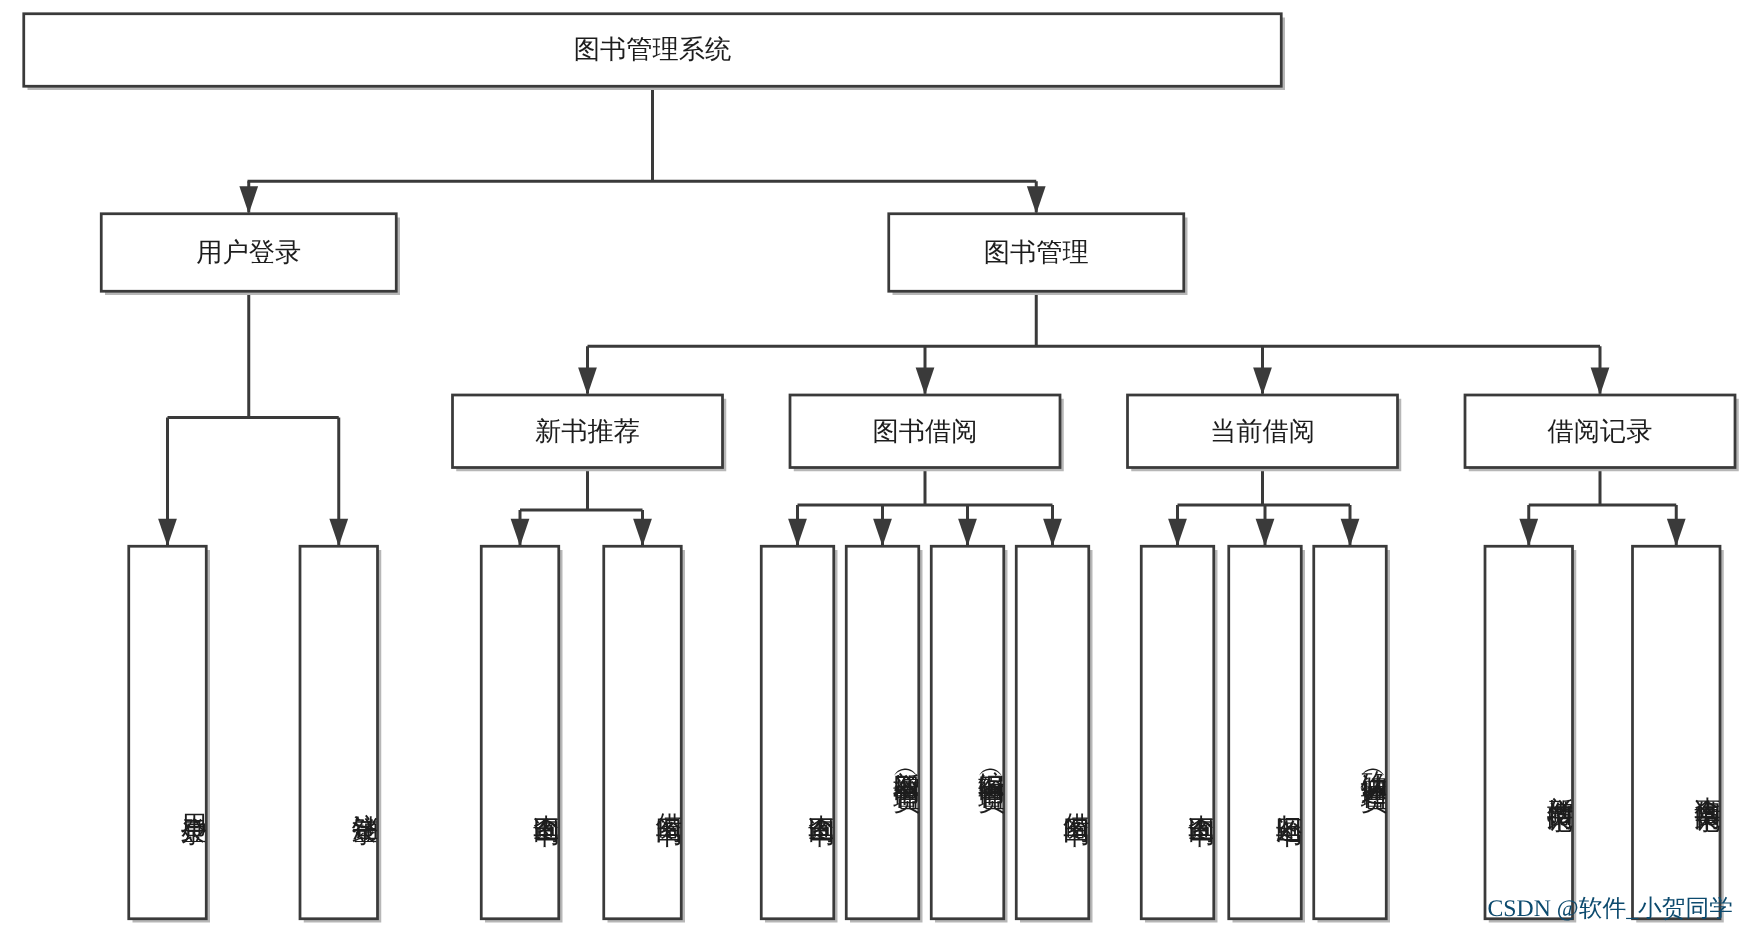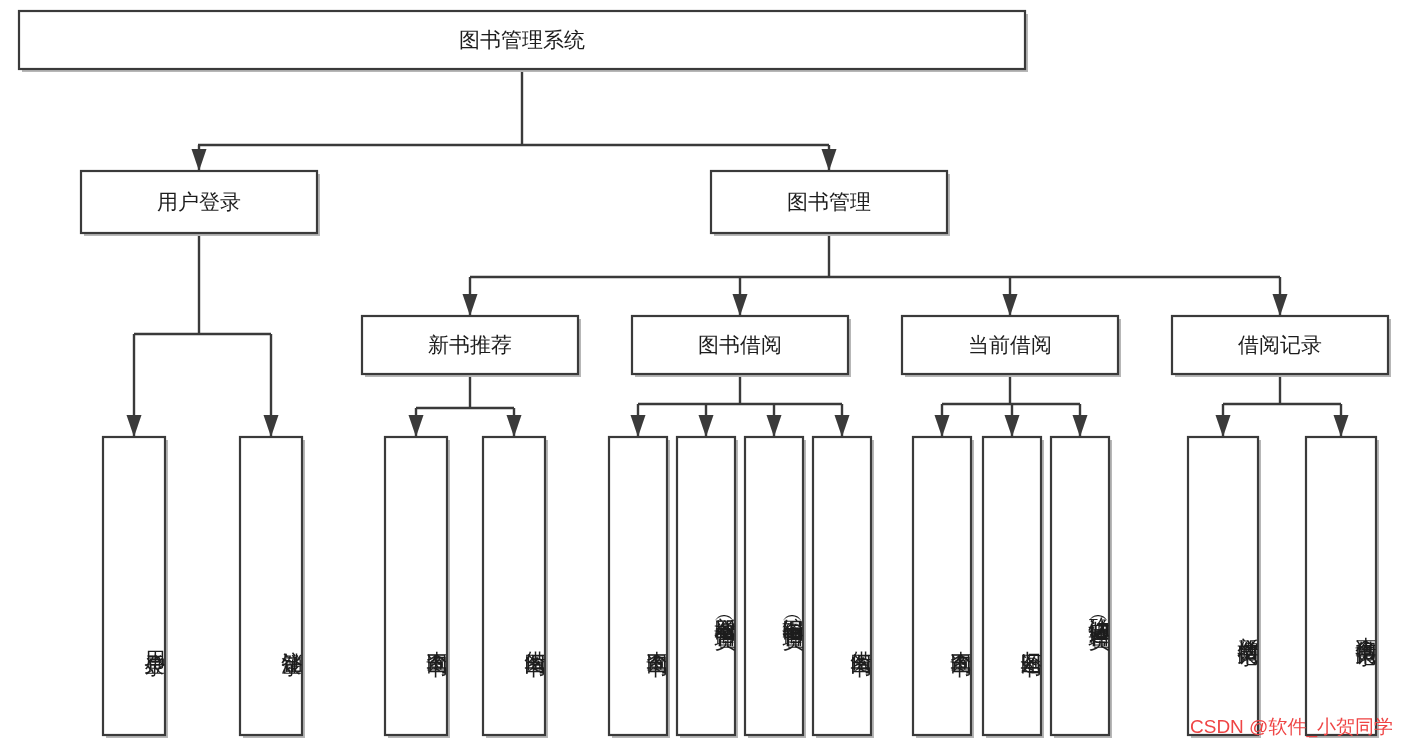--- a/index.html
+++ b/index.html
@@ -67,23 +67,23 @@
     box-sizing: border-box;
     padding-top: 6px;
     white-space: nowrap;
     user-select: none;
   }
   .vlabel-holder {
     overflow: visible;
   }
   .watermark {
     position: absolute;
-    font-family: Liberation Sans, sans-serif;
+    font-family: Liberation Serif, serif;
     font-size: 19px;
-    color: #ef4444;
+    color: #0c4a6e;
     white-space: nowrap;
     left: 1190px;
     top: 714px;
     pointer-events: none;
   }
 </style>
 </head>
 <body>
 
 <div id="diagram-root">

